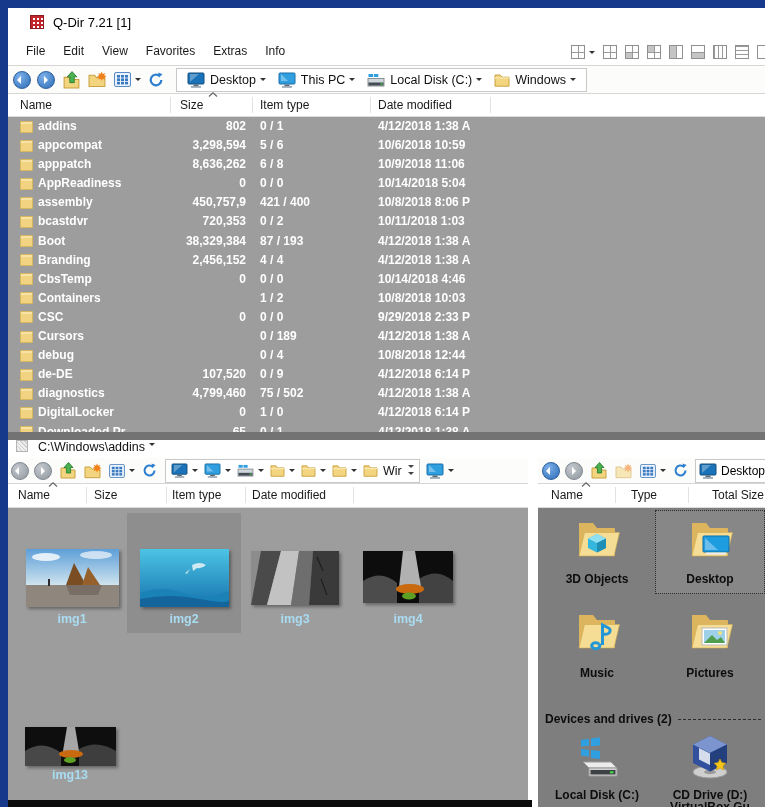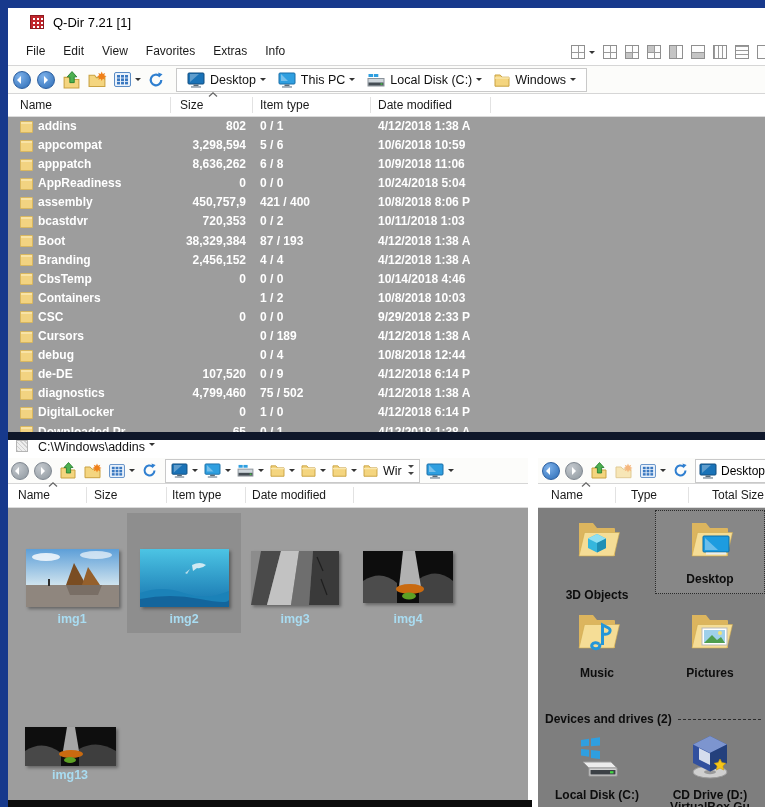--- a/index.html
+++ b/index.html
@@ -1,18 +1,18 @@
 <!DOCTYPE html>
 <html><head>
 <meta charset="utf-8">
 <style>
   html,body{margin:0;padding:0;width:765px;height:807px;overflow:hidden;
     font-family:"Liberation Sans","DejaVu Sans",sans-serif;background:#17398c;}
   *{box-sizing:border-box;}
-  .window{position:absolute;left:8px;top:8px;width:757px;height:799px;background:#0f172a;overflow:hidden;}
+  .window{position:absolute;left:8px;top:8px;width:757px;height:799px;background:#737373;overflow:hidden;}
 
   
   .titlebar{position:absolute;left:0;top:0;width:100%;height:28px;background:#fff;display:flex;align-items:center;}
   .appicon{width:14px;height:14px;margin-left:22px;background:#c1272d;border:1px solid #8e1b20;
     background-image:radial-gradient(circle at 3px 3px,#fff 1px,transparent 1.2px),
                      radial-gradient(circle at 7px 3px,#fff 1px,transparent 1.2px),
                      radial-gradient(circle at 11px 3px,#fff 1px,transparent 1.2px),
                      radial-gradient(circle at 3px 7px,#fff 1px,transparent 1.2px),
                      radial-gradient(circle at 7px 7px,#fff 1px,transparent 1.2px),
                      radial-gradient(circle at 11px 7px,#fff 1px,transparent 1.2px),
@@ -289,21 +289,21 @@
         <span class="cell c-name">apppatch</span>
         <span class="cell c-size">8,636,262</span>
         <span class="cell c-type">6 / 8</span>
         <span class="cell c-date">10/9/2018 11:06</span>
       </div>
       <div class="frow">
         <span class="ficon"></span>
         <span class="cell c-name">AppReadiness</span>
         <span class="cell c-size">0</span>
         <span class="cell c-type">0 / 0</span>
-        <span class="cell c-date">10/24/2018 5:04</span>
+        <span class="cell c-date">10/14/2018 5:04</span>
       </div>
       <div class="frow">
         <span class="ficon"></span>
         <span class="cell c-name">assembly</span>
         <span class="cell c-size">450,757,9</span>
         <span class="cell c-type">421 / 400</span>
         <span class="cell c-date">10/8/2018 8:06 P</span>
       </div>
       <div class="frow">
         <span class="ficon"></span>
@@ -619,21 +619,21 @@
       </svg>
     </div>
     <div class="bigicon" style="left:148px;top:8px">
       <svg viewBox="0 0 48 48">
           <use href="#i-bigfolder"></use>
         <rect x="17" y="20" width="26" height="16" rx="1" fill="#1d9ce0" stroke="#0f6ea6"></rect>
         <path d="M19 22 L32 34 L19 34 Z" fill="rgba(255,255,255,.35)"></path>
         <rect x="20" y="36.5" width="20" height="2" fill="#e8eef2"></rect>
       </svg>
     </div>
-    <div class="ditem-label" style="left:9px;top:80px;width:100px">3D Objects</div>
+    <div class="ditem-label" style="left:9px;top:64px;width:100px">3D Objects</div>
     <div class="ditem-label" style="left:122px;top:64px;width:100px">Desktop</div>
 
     <div class="bigicon" style="left:35px;top:100px">
       <svg viewBox="0 0 48 48">
           <use href="#i-bigfolder"></use>
         <path d="M26 36 a4 3 0 1 1 -0.1 -0.1 M29.5 37 V17 l6 3 q3 2 0.5 5 q-2 2 -6.5 1" fill="none" stroke="#2396d8" stroke-width="3"></path>
       </svg>
     </div>
     <div class="bigicon" style="left:148px;top:100px">
       <svg viewBox="0 0 48 48">

